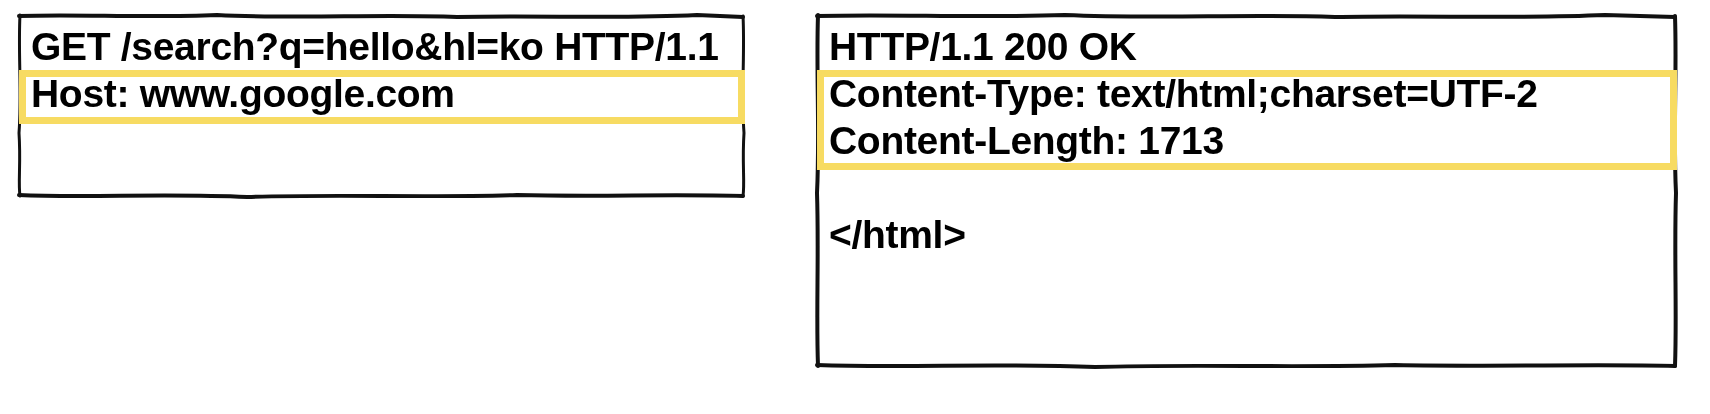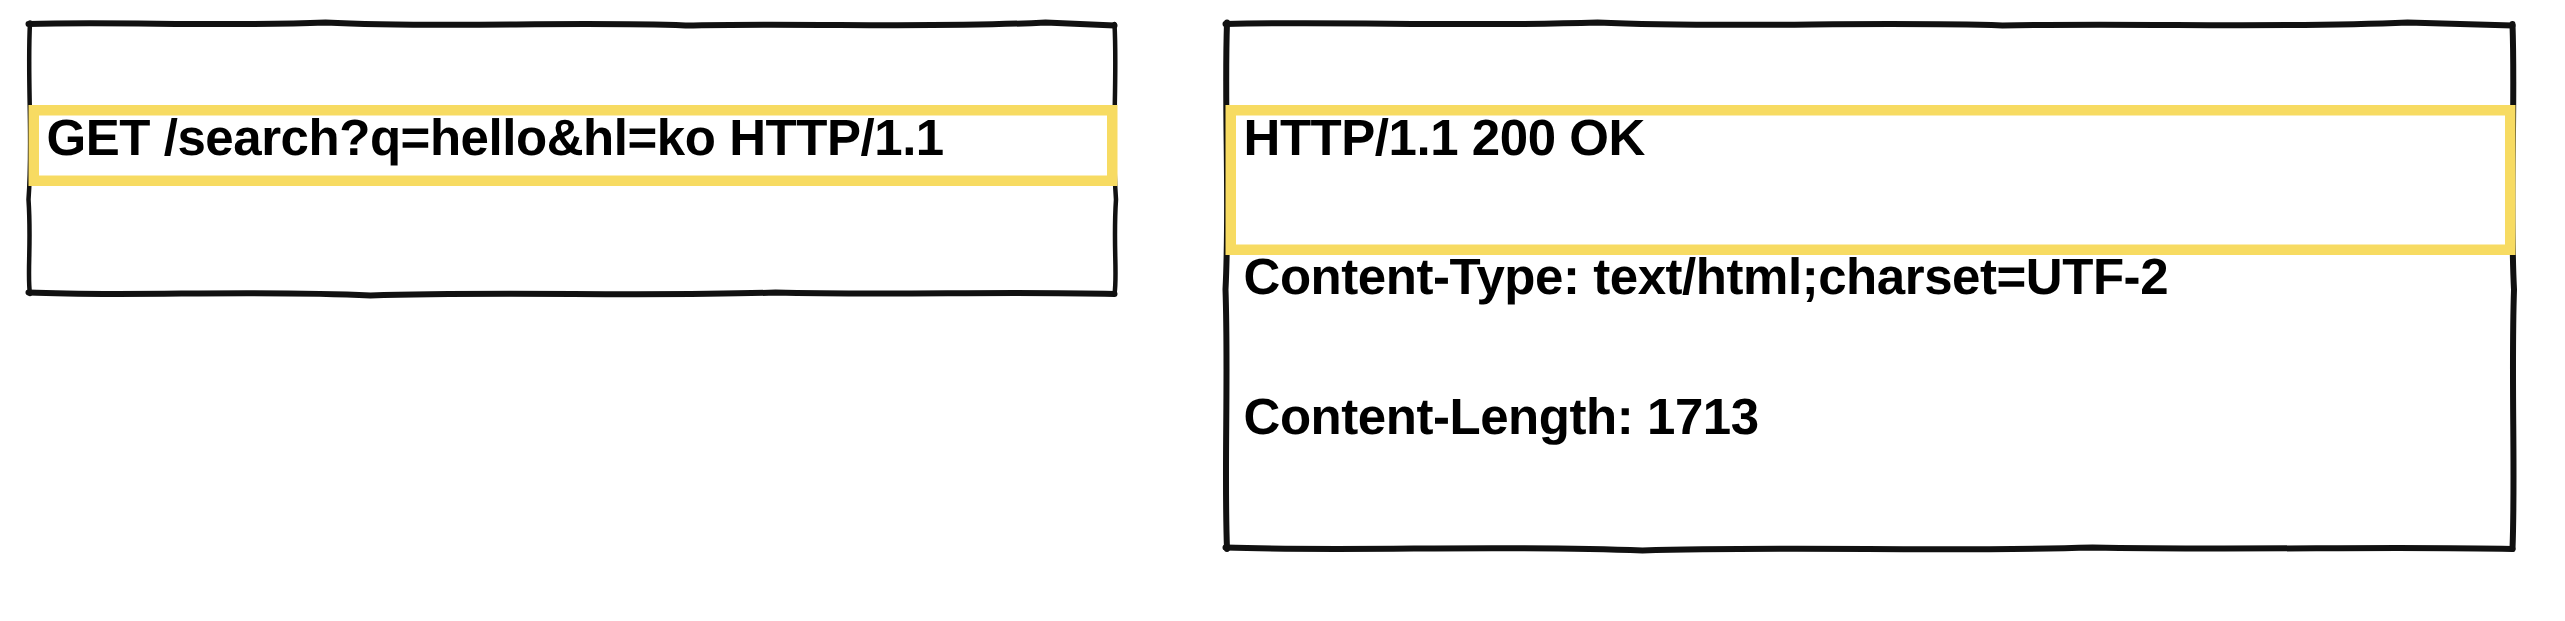--- a/index.html
+++ b/index.html
@@ -37,29 +37,28 @@
   }
 
   
   .lines {
     position: absolute;
     left: 14px;
     right: 2px;
     top: 10px;
   }
   .line {
-    font-size: 34px;
+    font-size: 39px;
     font-weight: bold;
     line-height: 47px;
     color: #000000;
     letter-spacing: -0.3px;
     white-space: pre;
     position: relative;
     z-index: 2;
-    margin-top: 46px;
   }
   .line.blank { color: transparent; }
 
   
   .highlight {
     position: absolute;
     border: 7px solid #F7DB62;
     box-sizing: border-box;
     background: transparent;
     z-index: 1;
@@ -101,33 +100,35 @@
     <path stroke-width="4" d="M2,3 C60,1 130,5 200,2 C280,6 360,1 440,4 C520,2 600,6 680,2 L726,4"></path>
     <path stroke-width="3" d="M3,2 C1,40 5,80 2,120 C4,150 1,170 3,183"></path>
     <path stroke-width="4" d="M2,182 C70,185 150,180 230,184 C320,181 410,185 500,182 C580,184 650,181 726,183"></path>
     <path stroke-width="3" d="M726,3 C728,40 724,80 727,120 C725,150 728,170 726,183"></path>
   </svg>
 
   <div class="highlight" id="request-highlight" style="border-color: rgb(247, 219, 98);"></div>
 
   <div class="lines">
     <div class="line">GET /search?q=hello&amp;hl=ko HTTP/1.1</div>
+    <div class="line">Host: www.google.com</div>
     <div class="line blank"> </div>
   </div>
 </div>
 
 <div class="sketch-box" id="response-box">
   <svg class="sketch-svg" viewBox="0 0 862 355" preserveAspectRatio="none">
     <path stroke-width="4" d="M2,3 C80,1 160,5 250,2 C340,6 430,1 520,4 C610,2 700,6 790,2 L860,4"></path>
     <path stroke-width="4" d="M3,2 C1,60 5,120 2,180 C4,240 1,300 3,353"></path>
     <path stroke-width="4" d="M2,352 C90,355 180,350 280,354 C380,351 480,355 580,352 C680,354 780,351 860,353"></path>
     <path stroke-width="4" d="M860,3 C862,60 858,120 861,180 C859,240 862,300 860,353"></path>
   </svg>
 
   <div class="highlight" id="response-highlight" style="border-color: rgb(247, 219, 98);"></div>
 
   <div class="lines">
     <div class="line">HTTP/1.1 200 OK</div>
     <div class="line">Content-Type: text/html;charset=UTF-2</div>
     <div class="line">Content-Length: 1713</div>
     <div class="line blank"> </div>
+    <div class="line">&lt;/html&gt;</div>
   </div>
 </div>
 
 </body></html>

